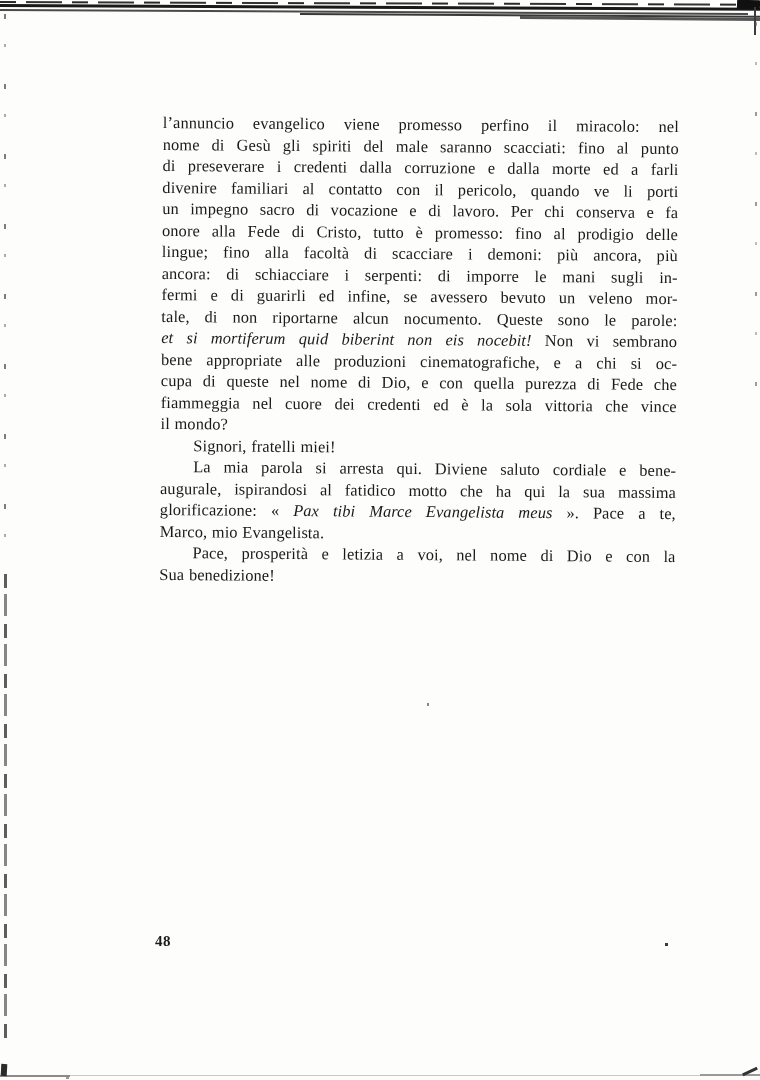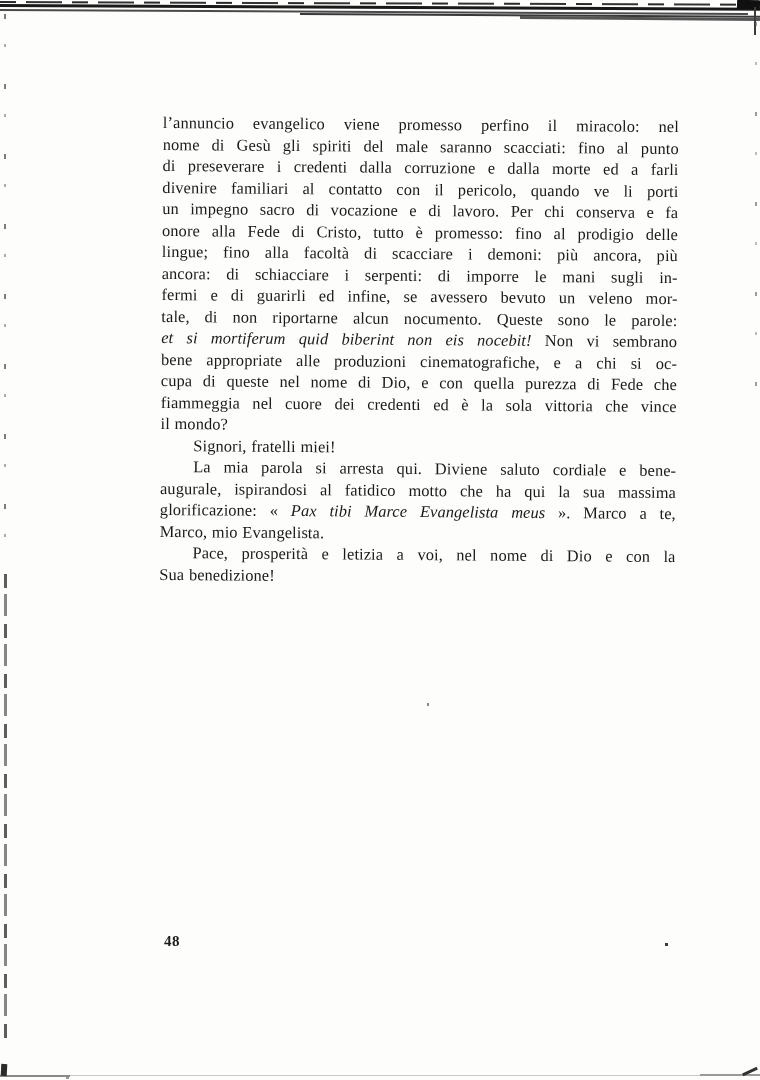--- a/index.html
+++ b/index.html
@@ -18,21 +18,21 @@
   .line{
     font-size:16.4px;line-height:21.5px;height:21.5px;
     text-align:justify;text-align-last:justify;
     letter-spacing:0.1px;word-spacing:0.5px;
     white-space:normal;
   }
   .last{text-align-last:left;}
   .indent{text-indent:33px;}
   .it{font-style:italic;}
   .pagenum{
-    position:absolute;left:164px;top:933px;
+    position:absolute;left:155px;top:933px;
     font-size:15px;font-weight:bold;letter-spacing:0.5px;color:#1c1c1c;
   }
   
   .art{position:absolute;}
   .t1{left:0;top:1px;width:760px;height:2px;
       background:repeating-linear-gradient(90deg,#2a2a2a 0 16px,transparent 16px 26px,#333 26px 62px,transparent 62px 72px);
       transform:rotate(0.2deg);transform-origin:0 0;}
   .t2{left:0;top:4px;width:760px;height:3px;background:#191919;
       transform:rotate(0.28deg);transform-origin:0 0;}
   .t3{left:0;top:9px;width:748px;height:2px;background:#4a4a4a;
@@ -103,21 +103,21 @@
     <div class="line last">il mondo?</div>
   </div>
 
   <div>
     <div class="line last indent">Signori, fratelli miei!</div>
   </div>
 
   <div>
     <div class="line indent">La mia parola si arresta qui. Diviene saluto cordiale e bene-</div>
     <div class="line">augurale, ispirandosi al fatidico motto che ha qui la sua massima</div>
-    <div class="line"><span>glorificazione: « </span><span class="it">Pax tibi Marce Evangelista meus</span><span> ». Marco a te,</span></div>
+    <div class="line"><span>glorificazione: « </span><span class="it">Pax tibi Marce Evangelista meus</span><span> ». Pace a te,</span></div>
     <div class="line last">Marco, mio Evangelista.</div>
   </div>
 
   <div>
     <div class="line indent">Pace, prosperità e letizia a voi, nel nome di Dio e con la</div>
     <div class="line last">Sua benedizione!</div>
   </div>
 
 </div>
 

